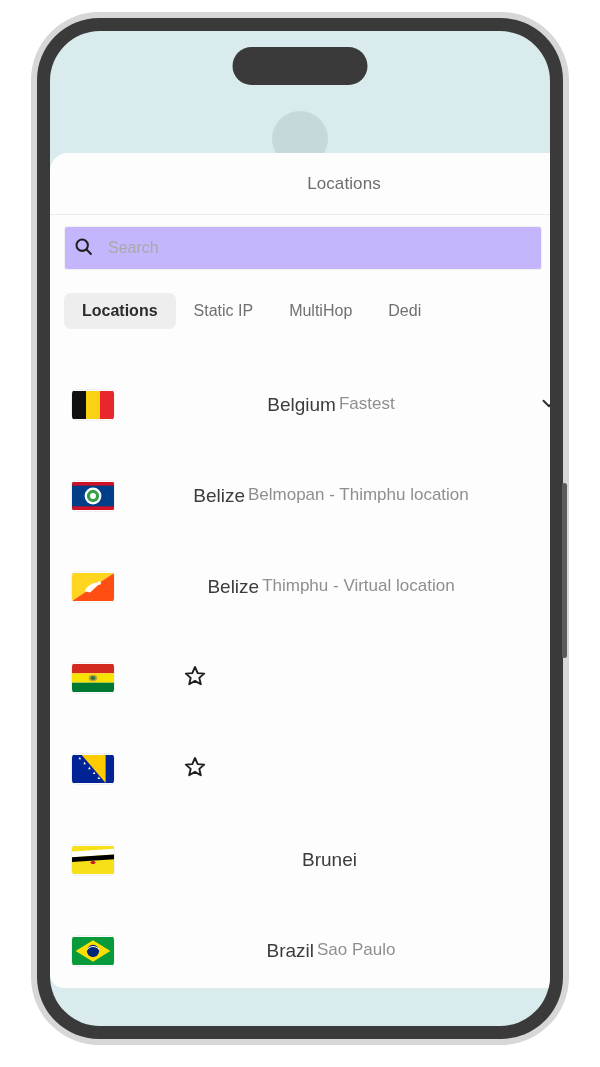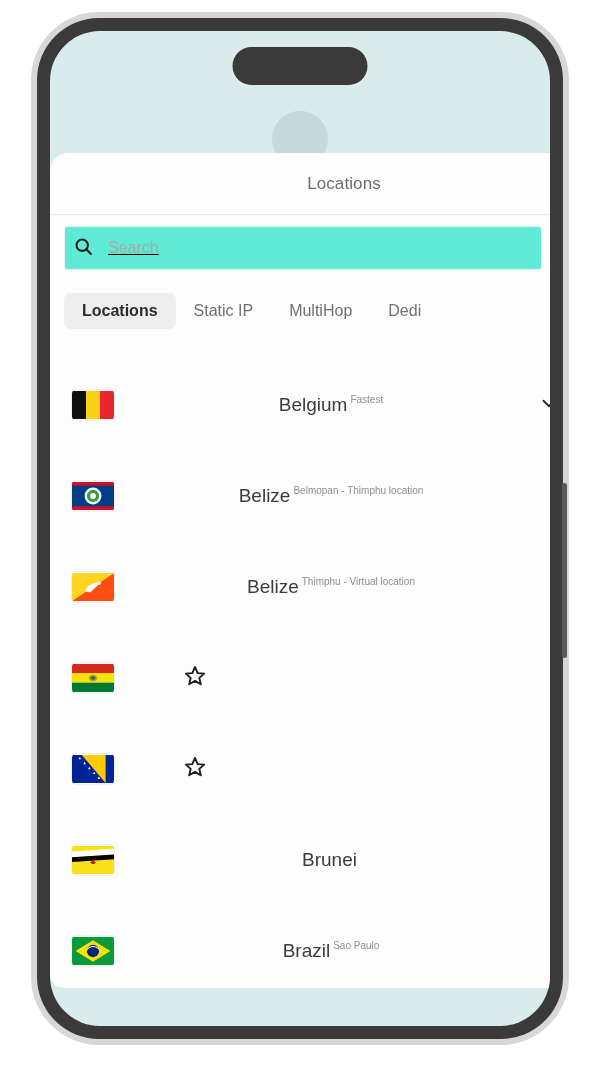--- a/index.html
+++ b/index.html
@@ -116,22 +116,21 @@
     gap: 0;
   }
   #search-field {
     flex: 1 1 auto;
     display: flex;
     align-items: center;
     height: 44px;
     border: 1px solid #f1f1f1;
     border-radius: 3px;
     padding-left: 8px;
-    background: #5eead4;
-    text-decoration: underline;
+    background: #c4b5fd;
   }
   #search-input {
     flex: 1;
     border: none;
     outline: none;
     background: transparent;
     font-family: "Liberation Sans", sans-serif;
     font-size: 16px;
     color: #3b3b3b;
     padding-left: 14px;
@@ -205,21 +204,21 @@
     justify-content: center;
     gap: 3px;
   }
   .row-title {
     font-size: 19px;
     color: #3c3c3c;
     line-height: 1.15;
     white-space: nowrap;
   }
   .row-sub {
-    font-size: 10px;
+    font-size: 17px;
     color: #8f8f8f;
     line-height: 1.15;
     white-space: nowrap;
     text-align: center;
   }
   .row-actions {
     flex: 0 0 auto;
     display: flex;
     align-items: center;
     gap: 22px;

